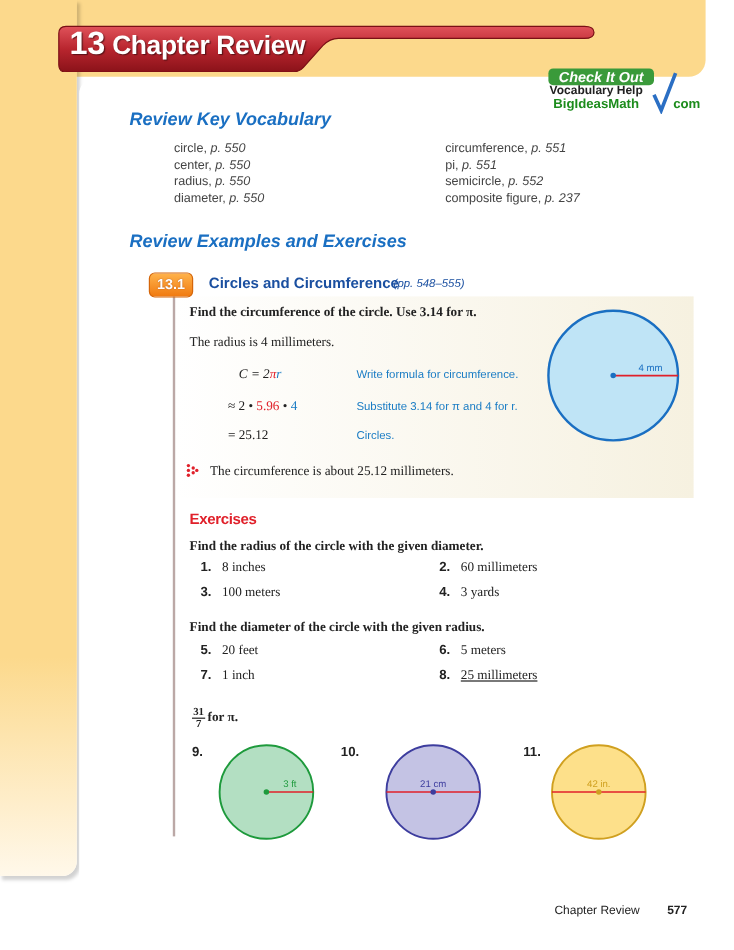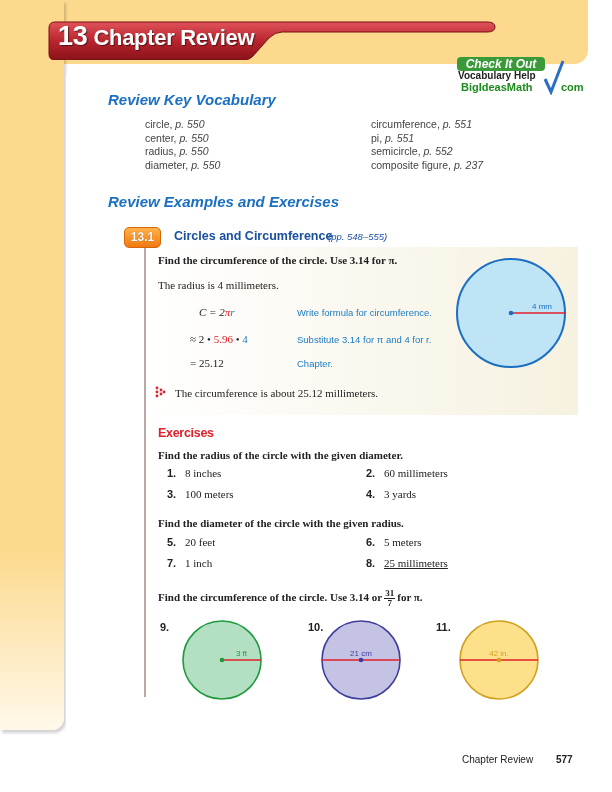--- a/index.html
+++ b/index.html
@@ -93,21 +93,21 @@
 <div class="t serif" style="left:158px;top:254px;font-size:11px;font-weight:bold;">Find the circumference of the circle. Use 3.14 for π.</div>
 <div class="t serif" style="left:158px;top:279px;font-size:11px;">The radius is 4 millimeters.</div>
 
 <div class="t serif" style="left:180px;top:306px;font-size:11px;margin-left:19px;"><i>C = 2</i><i class="red">π</i><i class="blue">r</i></div>
 <div class="note" style="left:297px;top:307px;">Write formula for circumference.</div>
 
 <div class="t serif" style="left:190px;top:333px;font-size:11px;"><span>≈ 2 •</span> <span class="red">5.96</span> <span>•</span> <span class="blue">4</span></div>
 <div class="note" style="left:297px;top:334px;">Substitute 3.14 for π and 4 for r.</div>
 
 <div class="t serif" style="left:190px;top:357px;font-size:11px;">= 25.12</div>
-<div class="note" style="left:297px;top:358px;">Chapter.</div>
+<div class="note" style="left:297px;top:358px;">Circles.</div>
 
 <svg style="position:absolute;left:154px;top:386px;" width="12" height="14">
   <circle cx="3" cy="2" r="1.4" fill="#e0202a"></circle>
     <circle cx="3" cy="6" r="1.4" fill="#e0202a"></circle>
     <circle cx="3" cy="10" r="1.4" fill="#e0202a"></circle>
   <circle cx="7" cy="4" r="1.4" fill="#e0202a"></circle>
     <circle cx="7" cy="8" r="1.4" fill="#e0202a"></circle>
     <circle cx="10" cy="6" r="1.4" fill="#e0202a"></circle>
 </svg>
 <div class="t serif" style="left:175px;top:387px;font-size:11px;">The circumference is about 25.12 millimeters.</div>
@@ -127,25 +127,25 @@
 <div class="item serif" style="left:167px;top:488px;"><span class="n">3.</span><span>100 meters</span></div>
 <div class="item serif" style="left:366px;top:488px;"><span class="n">4.</span><span>3 yards</span></div>
 
 <div class="t serif" style="left:158px;top:517px;font-size:11px;font-weight:bold;">Find the diameter of the circle with the given radius.</div>
 <div class="item serif" style="left:167px;top:536px;"><span class="n">5.</span><span>20 feet</span></div>
 <div class="item serif" style="left:366px;top:536px;"><span class="n">6.</span><span>5 meters</span></div>
 <div class="item serif" style="left:167px;top:557px;"><span class="n">7.</span><span>1 inch</span></div>
 <div class="item serif" style="left:366px;top:557px;text-decoration:underline;"><span class="n">8.</span><span>25 millimeters</span></div>
 
 <div class="t serif" style="left:158px;top:589px;font-size:11px;font-weight:bold;">
-  <span>Find the circumference of the circle. Use 3.14 or</span><span class="frac"><span class="top">31</span><span>7</span></span><span>for π.</span>
+  <span class="frac"><span class="top">31</span><span>7</span></span><span>for π.</span>
 </div>
 
 <div class="item" style="left:160px;top:621px;font-weight:bold;">9.</div>
-<div class="item" style="left:308px;top:621px;font-weight:bold;text-align:right;">10.</div>
+<div class="item" style="left:284px;top:621px;font-weight:bold;text-align:right;">10.</div>
 <div class="item" style="left:436px;top:621px;font-weight:bold;">11.</div>
 
 <svg id="fig9" style="position:absolute;left:181px;top:619px;" width="82" height="82">
     <circle cx="41" cy="41" r="39" fill="#b3dfc2" stroke="#1e9a3c" stroke-width="1.6"></circle>
     <line x1="41" y1="41" x2="80" y2="41" stroke="#e0202a" stroke-width="1.3"></line>
     <circle cx="41" cy="41" r="2.3" fill="#1e9a3c"></circle>
     <text x="60.5" y="37" font-size="8" fill="#1e9a3c" text-anchor="middle" font-family="Liberation Sans, sans-serif">3 ft</text>
   </svg>
 <svg id="fig10" style="position:absolute;left:320px;top:619px;" width="82" height="82">
     <circle cx="41" cy="41" r="39" fill="#c4c3e4" stroke="#3d3d9e" stroke-width="1.6"></circle>

